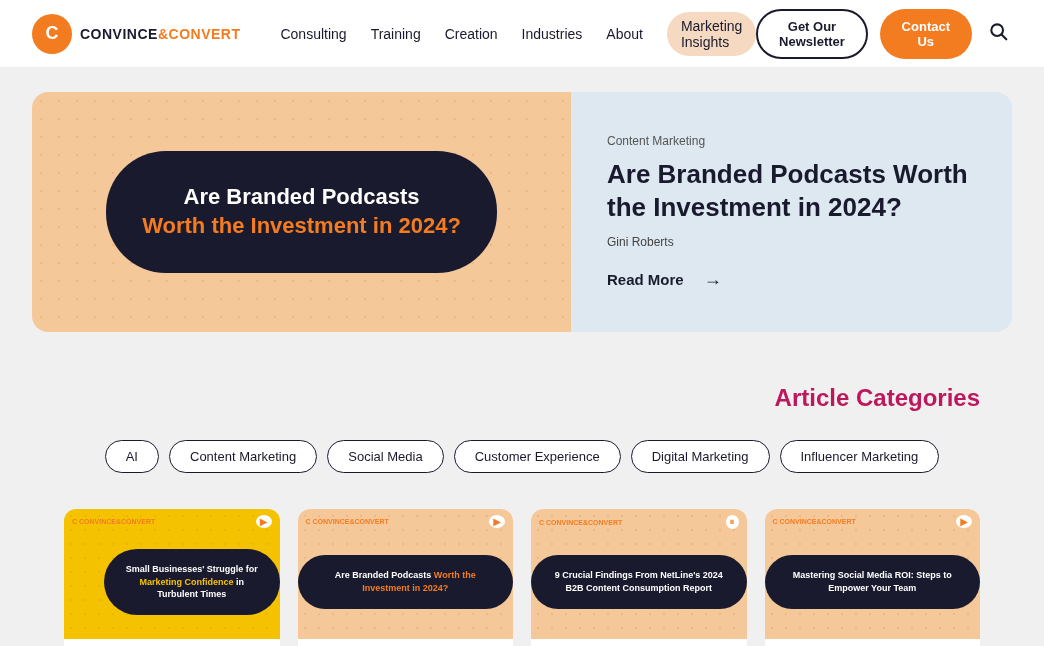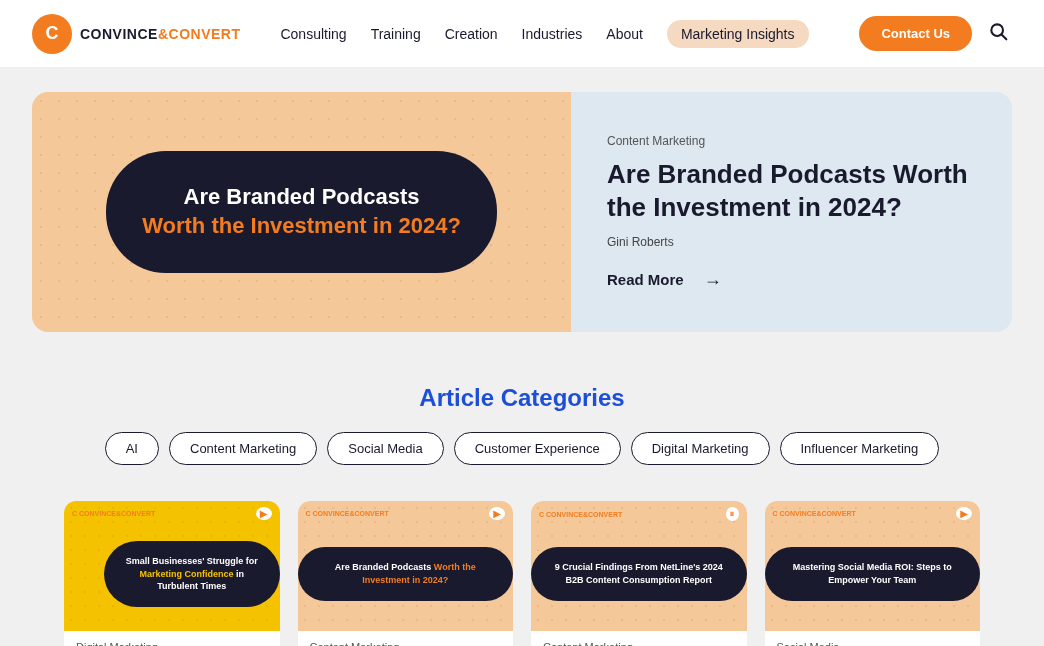--- a/index.html
+++ b/index.html
@@ -186,22 +186,23 @@
     
     .categories-section {
       padding: 36px 32px 20px;
       max-width: 980px;
       margin: 0 auto;
       text-align: center;
     }
     .categories-title {
       font-size: 24px;
       font-weight: 700;
-      color: #1d4ed8;
-      margin-bottom: 20px;
+      color: #be185d;
+      margin-bottom: 28px;
+      text-align: right;
     }
     .categories-pills {
       display: flex;
       flex-wrap: wrap;
       gap: 10px;
       justify-content: center;
     }
     .category-pill {
       border: 1.5px solid #1a1a2e;
       border-radius: 50px;
@@ -266,20 +267,21 @@
   </a>
   <div class="nav-links">
     <a class="nav-link">Consulting</a>
     <a class="nav-link">Training</a>
     <a class="nav-link">Creation</a>
     <a class="nav-link">Industries</a>
     <a class="nav-link">About</a>
     <a class="nav-link active">Marketing Insights</a>
   </div>
   <div class="nav-actions">
+    <button class="btn-newsletter">Get Our Newsletter</button>
     <button class="btn-contact">Contact Us</button>
     <button class="search-icon-btn">
       <svg width="20" height="20" viewBox="0 0 24 24" fill="none" stroke="#1a1a2e" stroke-width="2.5" stroke-linecap="round" stroke-linejoin="round">
         <circle cx="11" cy="11" r="7"></circle>
         <line x1="16.5" y1="16.5" x2="22" y2="22"></line>
       </svg>
     </button>
   </div>
 </nav>
 

